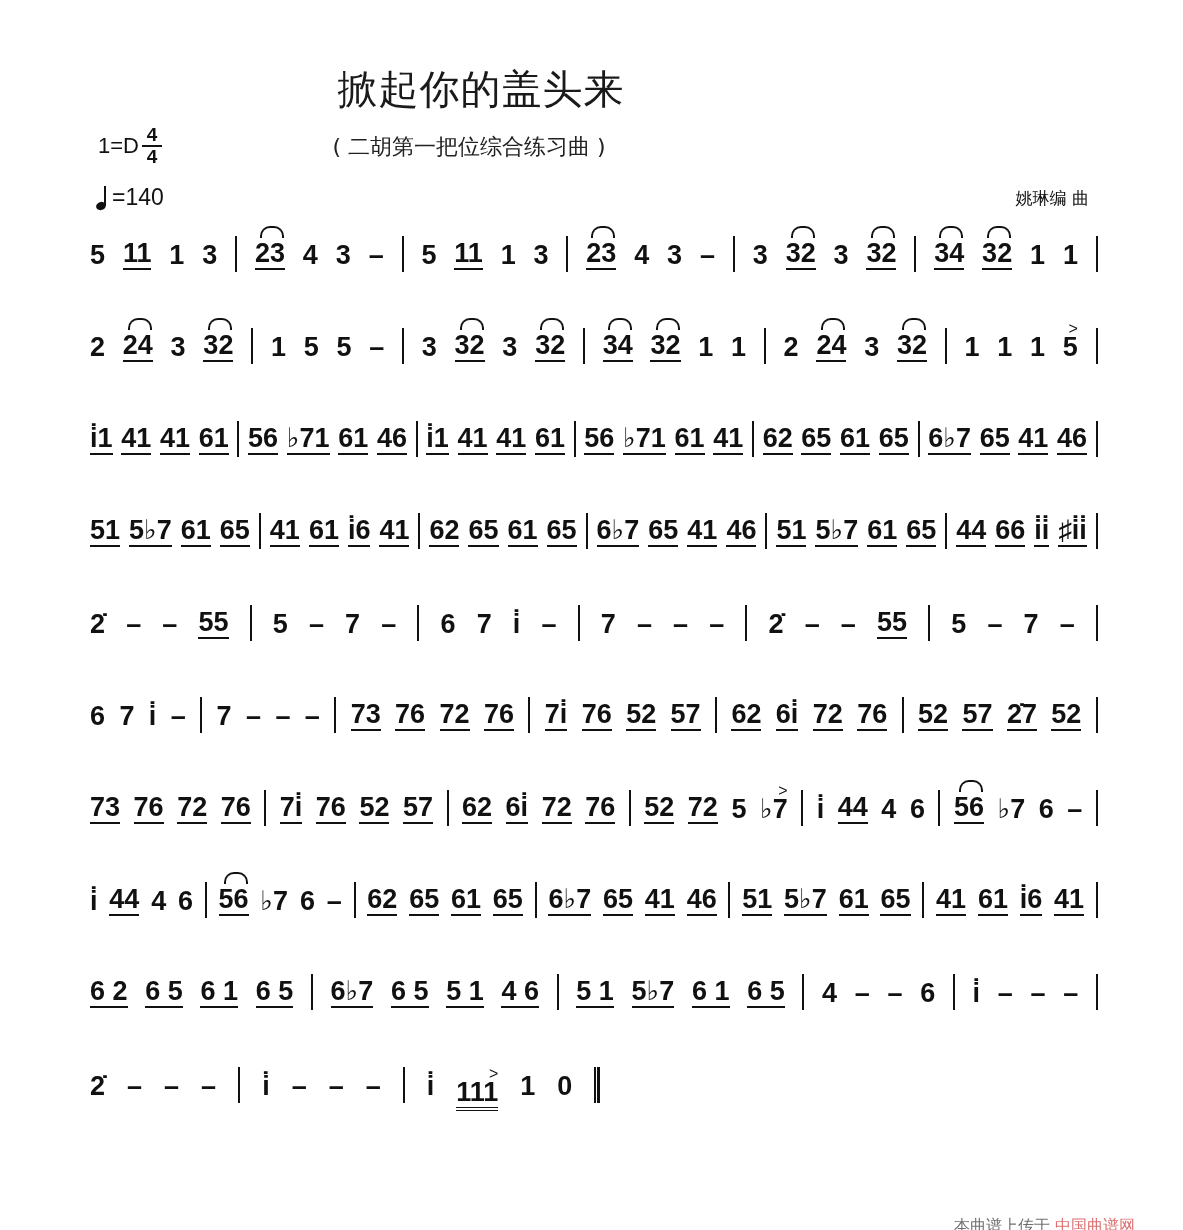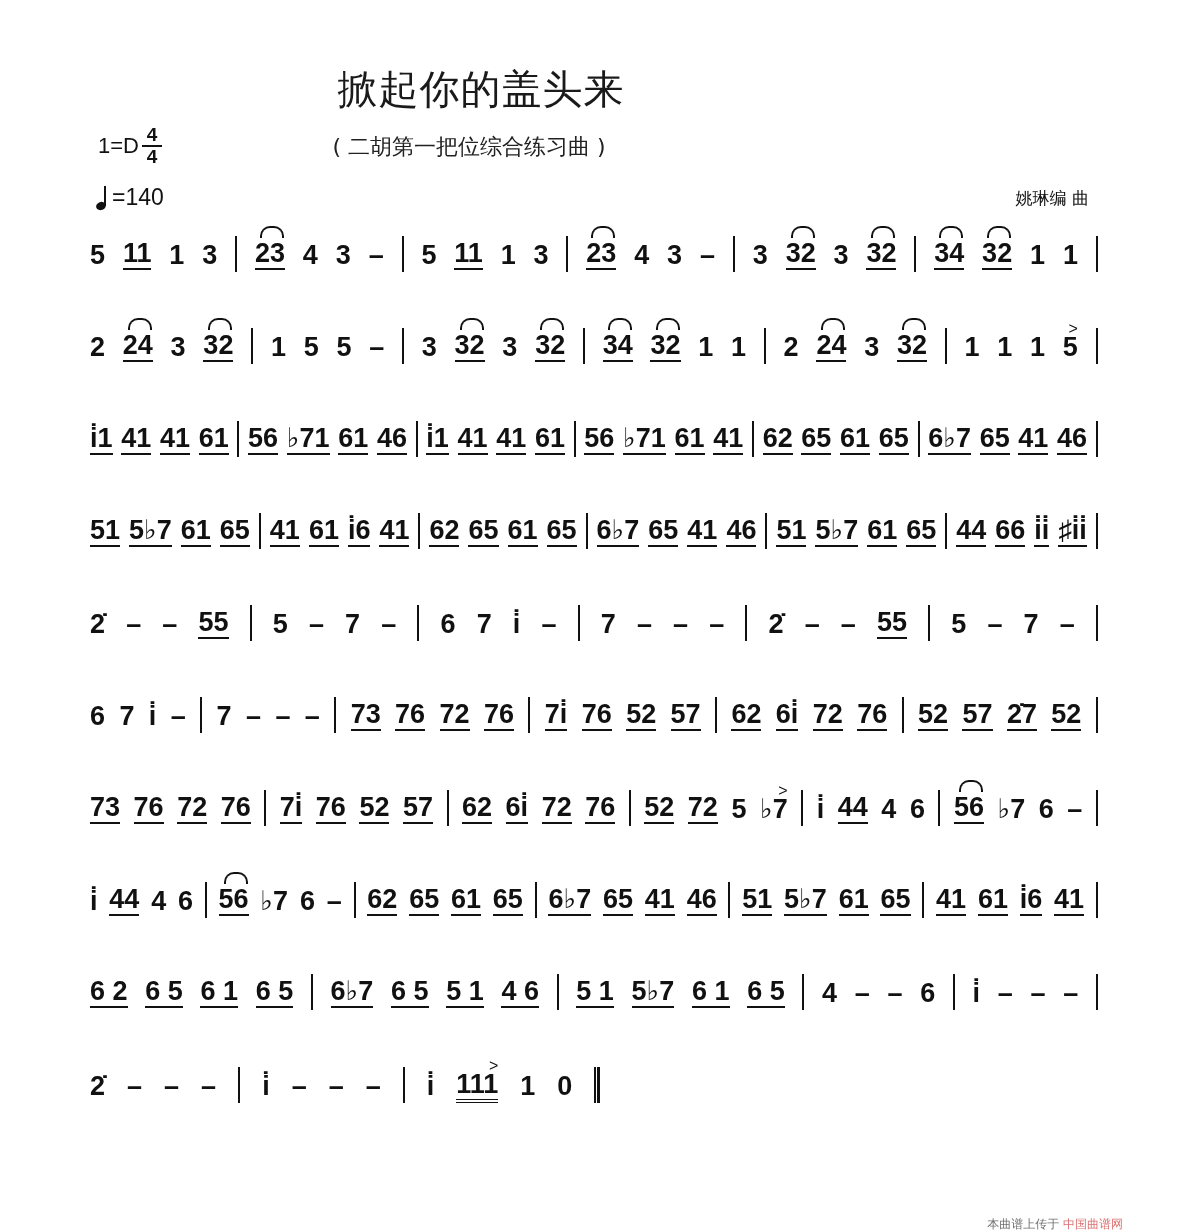--- a/index.html
+++ b/index.html
@@ -24,21 +24,21 @@
   .score { position: absolute; top: 226px; left: 90px; width: 1008px; }
   .row { height: 92.3px; display: flex; align-items: flex-start; justify-content: space-between;
          position: relative; }
   .row-content { display: flex; align-items: flex-start; width: 100%; justify-content: space-between; }
   .tok { font-weight: bold; font-size: 27px; line-height: 34px; padding-top: 12px; position: relative;
          white-space: pre; }
   .tok.under { border-bottom: 2px solid #111; padding-bottom: 0; line-height: 30px; }
   .bar { width: 2px; height: 36px; background: #111; margin-top: 10px; }
   .dbar { width: 6px; height: 36px; border-left: 2px solid #111; border-right: 3px solid #111; margin-top: 10px; box-sizing: border-box; }
 
-  .footer { position: absolute; bottom: 0; right: 60px; font-size: 12px; color: #333; opacity: .7;
+  .footer { position: absolute; bottom: 0; right: 48px; font-size: 16px; color: #333; opacity: .7;
             font-family: "DejaVu Sans", sans-serif; height: 14px; overflow: hidden; }
   .footer .brand { color: #c33; }
 </style>
 </head>
 <body>
 
 <div class="title">掀起你的盖头来</div>
 <div class="subtitle">( 二胡第一把位综合练习曲 )</div>
 
 <div class="key">
@@ -368,21 +368,21 @@
         <span class="tok">–</span>
         <span class="tok">–</span>
         <span class="tok">–</span>
         <span class="bar"></span>
         <span class="tok">i̇</span>
         <span class="tok">–</span>
         <span class="tok">–</span>
         <span class="tok">–</span>
         <span class="bar"></span>
         <span class="tok">i̇</span>
-        <span class="tok under" style="border-bottom: 4px double rgb(17, 17, 17);">111<span style="position: absolute; right: 0px; top: -6px; font-size: 16px; font-weight: normal;">&gt;</span></span>
+        <span class="tok under" style="border-bottom: 4px double rgb(17, 17, 17); margin-top: 8px;">111<span style="position: absolute; right: 0px; top: -6px; font-size: 16px; font-weight: normal;">&gt;</span></span>
         <span class="tok">1</span>
         <span class="tok">0</span>
         <span class="dbar"></span>
       </div>
     </div>
   </div>
 
 <div class="footer">
   <span>本曲谱上传于</span>
   <span class="brand">中国曲谱网</span>

